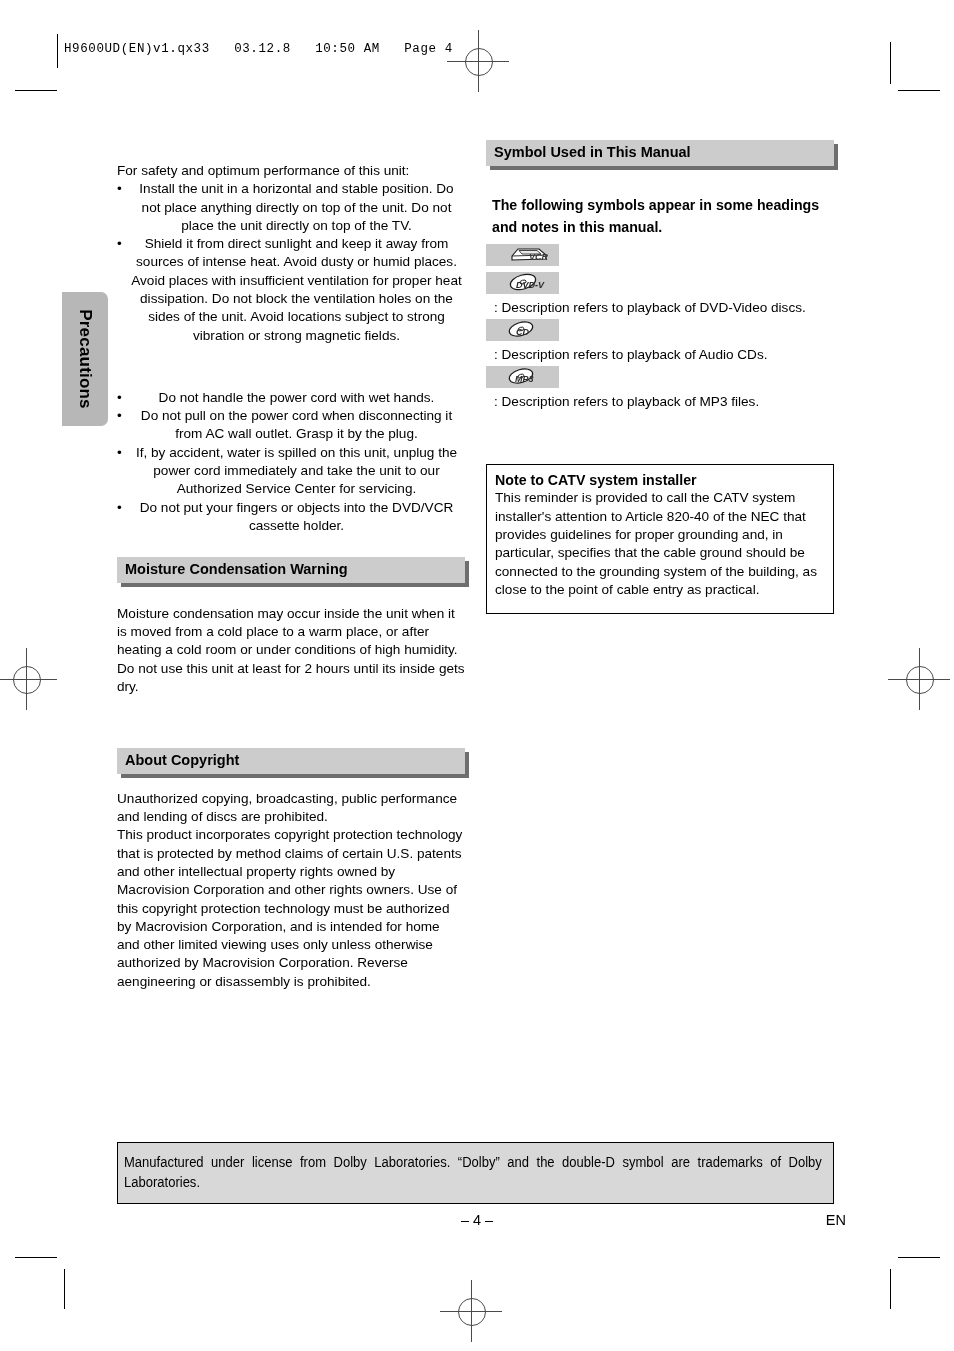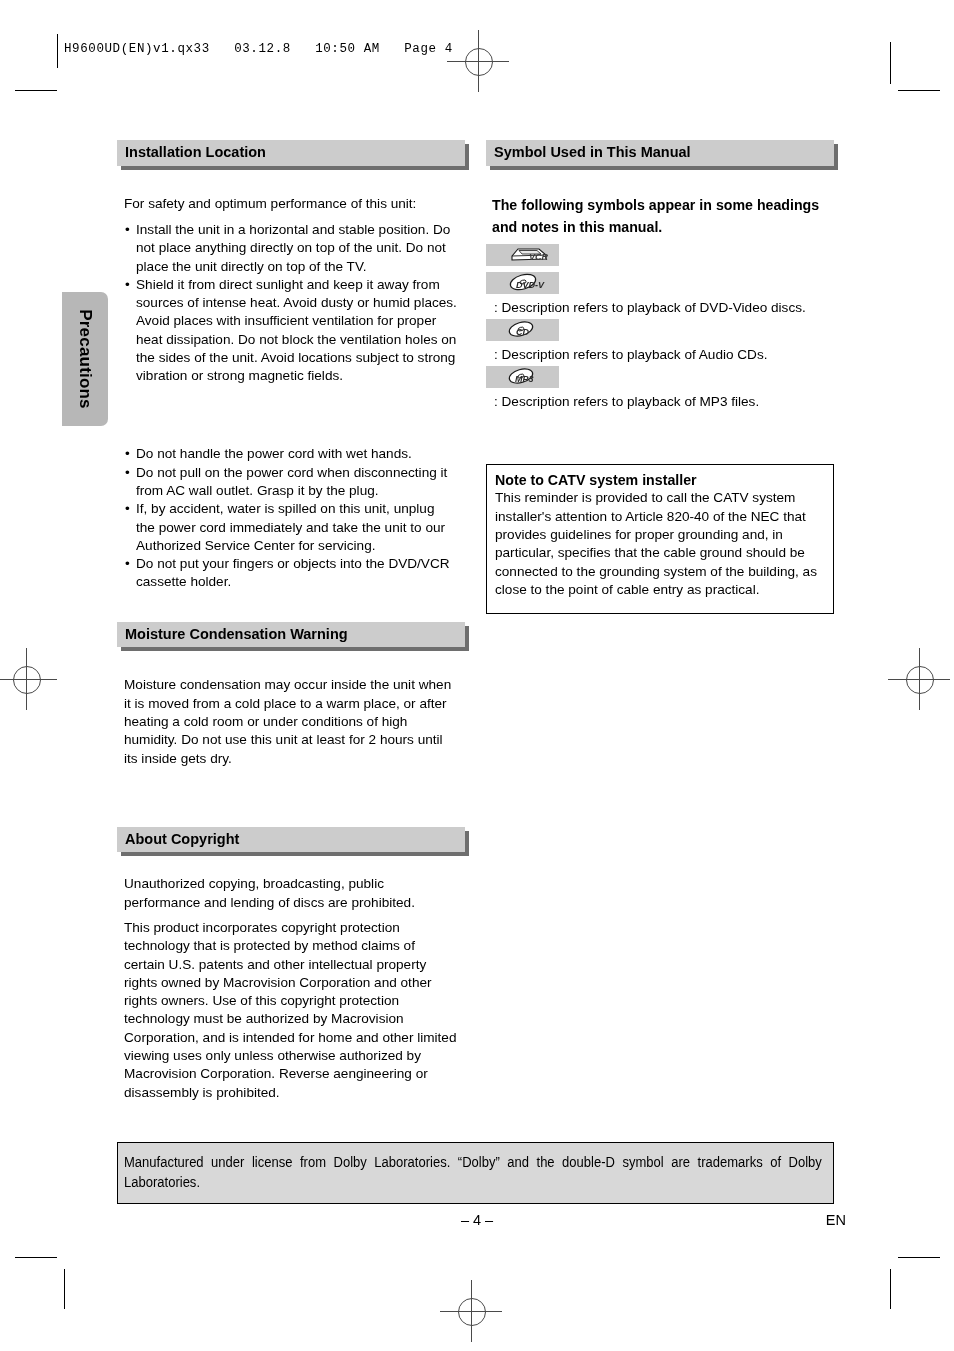--- a/index.html
+++ b/index.html
@@ -93,28 +93,29 @@
     line-height: 1.15;
     margin-bottom: 0;
   }
 
   
   .body-text {
     font-size: 13.6px;
     line-height: 1.345;
     color: #000;
   }
-  .para { margin: 7px; }
+  .para { margin: 0; }
   .gap-lg { height: 22px; }
   .gap-md { height: 16px; }
 
   ul.bullets {
     list-style: none;
-    margin: 8px;
+    margin: 0;
     padding: 0;
+    text-align: center;
   }
   ul.bullets > li {
     position: relative;
     padding-left: 11px;
     margin: 0;
   }
   ul.bullets > li::before {
     content: "\2022";
     position: absolute;
     left: 0;
@@ -242,21 +243,20 @@
 
   <div class="header-rule"></div>
   <div class="file-header">H9600UD(EN)v1.qx33   03.12.8   10:50 AM   Page 4</div>
 
   <div class="side-tab">
     <div class="side-tab-label">Precautions</div>
   </div>
 
   <div class="col-left">
 
-    <div class="sec-head">Installation Location</div>
     <div class="gap-lg"></div>
     <div class="body-text">
       <p class="para">For safety and optimum performance of this unit:</p>
       <ul class="bullets">
         <li>Install the unit in a horizontal and stable position. Do not place anything directly on top of the unit. Do not place the unit directly on top of the TV.</li>
         <li>Shield it from direct sunlight and keep it away from sources of intense heat. Avoid dusty or humid places. Avoid places with insufficient ventilation for proper heat dissipation. Do not block the ventilation holes on the sides of the unit. Avoid locations subject to strong vibration or strong magnetic fields.</li>
       </ul>
     </div>
 
     <div class="gap-lg"></div>

